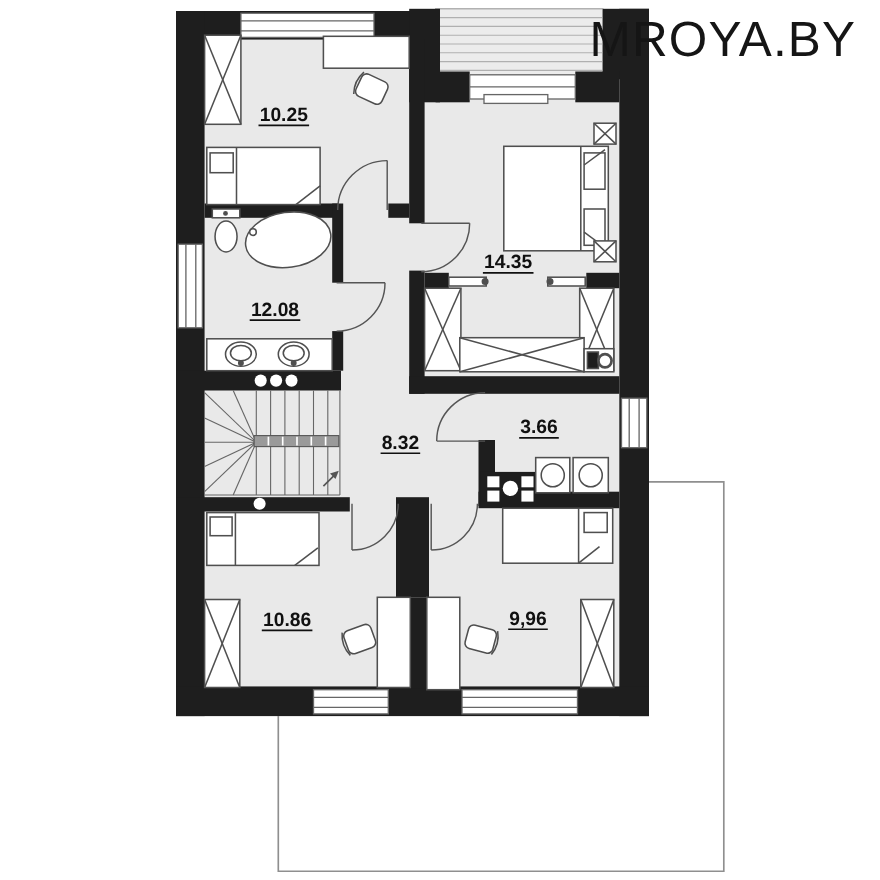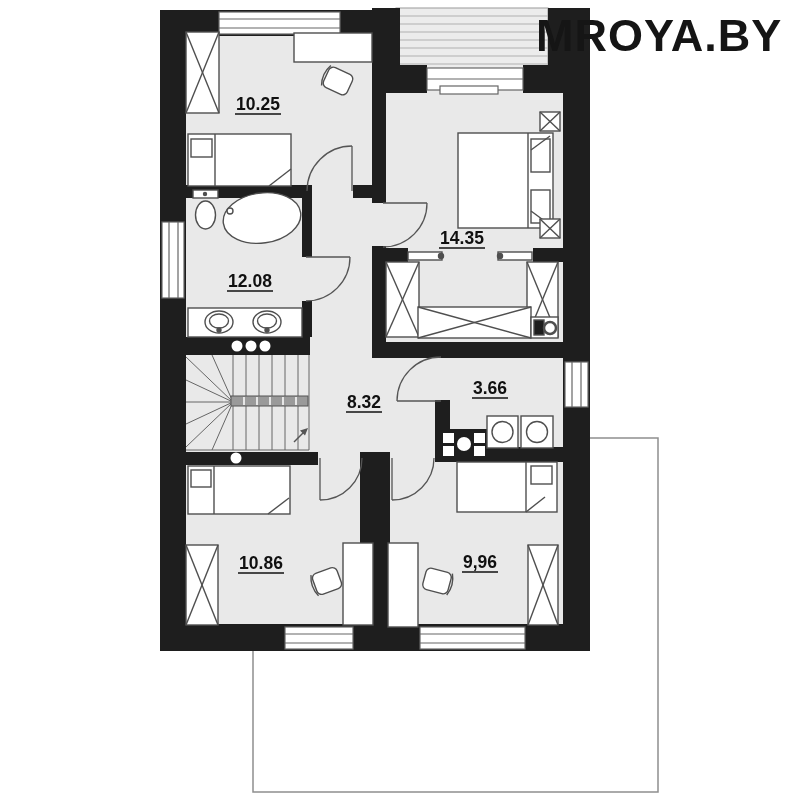--- a/index.html
+++ b/index.html
@@ -1,21 +1,21 @@
 <!DOCTYPE html>
 <html><head>
 <meta charset="utf-8">
 <style>
   html,body{margin:0;padding:0;background:#fff;}
   #stage{position:relative;width:800px;height:800px;background:#fff;overflow:hidden;
          font-family:"Liberation Sans", sans-serif;}
   #plan-svg{position:absolute;left:0;top:0;}
   #watermark{position:absolute;left:536px;top:10px;width:234px;
              font-family:"Liberation Sans", sans-serif;
-             font-size:45px;font-weight:700;letter-spacing:1px;color:#151515;
+             font-size:45px;font-weight:400;letter-spacing:1px;color:#151515;
              white-space:nowrap;}
   .room-label{font-family:"Liberation Sans", sans-serif;font-size:17.5px;font-weight:700;fill:#101010;}
 </style>
 </head>
 <body>
 
 <div id="stage">
 
 <svg id="plan-svg" width="800" height="800" viewBox="0 0 800 800">
 

